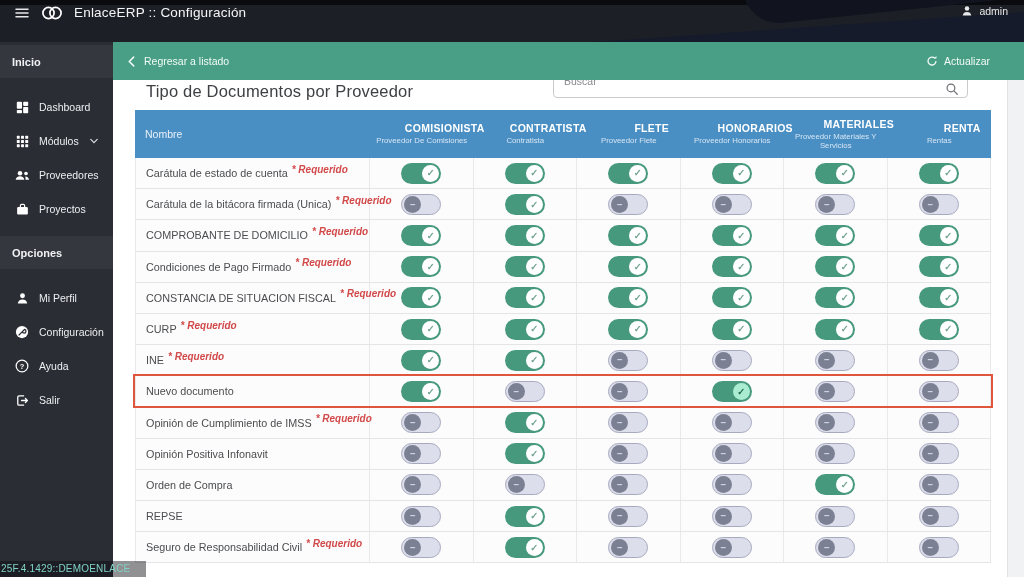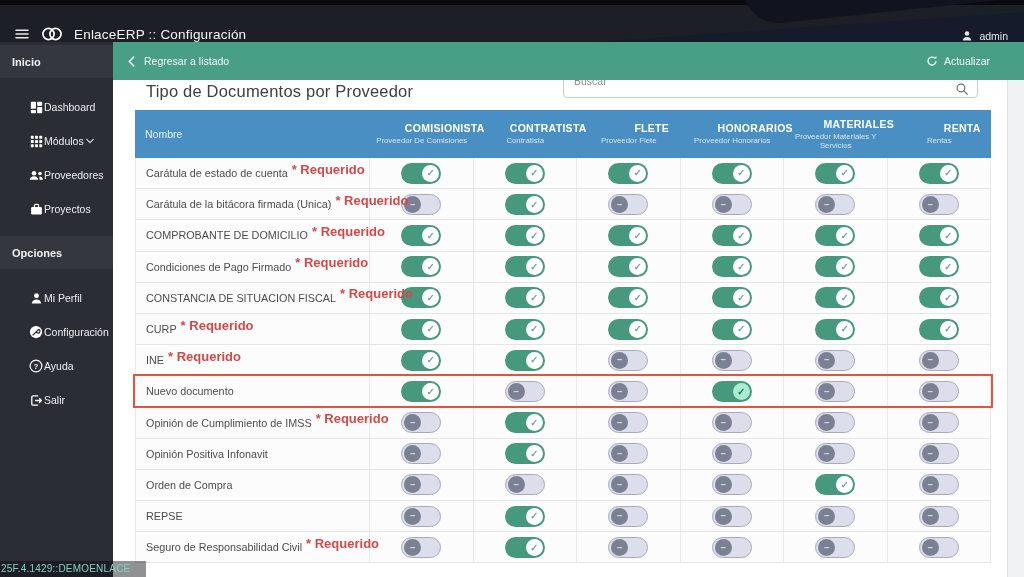--- a/index.html
+++ b/index.html
@@ -4,21 +4,21 @@
 <style>
   * { margin:0; padding:0; box-sizing:border-box; }
   html,body { width:1024px; height:577px; overflow:hidden; }
   body { font-family:"Liberation Sans", sans-serif; background:#ffffff; position:relative; }
 
   .screen { position:absolute; inset:0; width:1024px; height:577px; overflow:hidden; }
 
   
   .topbar { position:absolute; top:0; left:0; width:1024px; height:42px;
             background:var(--c-topbar,#1d1f26); z-index:30; overflow:hidden;
-            display:flex; align-items:flex-end; padding:5px 16px 0 14px; gap:10px; }
+            display:flex; align-items:flex-start; padding:5px 16px 0 14px; gap:10px; }
   .topbar::before { content:""; position:absolute; top:0; left:0; right:0; height:5px; background:#0a0b0e; }
   .topbar .deco1 { position:absolute; right:-80px; bottom:-26px; width:560px; height:42px;
                    background:#151b2b; transform:rotate(-4deg); border-radius:60px 0 0 0; }
   .topbar .deco2 { position:absolute; right:-40px; top:-26px; width:320px; height:36px;
                    background:#11141f; transform:rotate(-6deg); border-radius:0 0 0 40px; }
   .topbar .icon, .topbar .app-title, .topbar .user-chip { position:relative; z-index:2; }
   .hamburger { color:#e8e8ea; display:flex; }
   .logo { display:flex; }
   .app-title { color:#f5f6f7; font-size:13.5px; letter-spacing:.2px; }
   .user-chip { margin-left:auto; display:flex; align-items:center; gap:6px;
@@ -26,21 +26,21 @@
   .user-chip .icon { display:flex; color:#e6e7e9; }
 
   
   .sidebar { position:absolute; top:42px; left:0; width:113px; height:535px;
              background:var(--c-sidebar,#2b2d35); z-index:20; }
   .side-header { background:var(--c-sidebar-highlight,#35373f); height:33px; display:flex;
                  align-items:center; padding-left:12px; font-size:11px; color:#f0f1f3;
                  cursor:pointer;font-weight:bold; }
   .side-header.first { margin-top:3px; margin-bottom:12px; }
   .side-header.later { margin-top:10px; margin-bottom:12px; }
-  .side-item { height:34px; display:flex; align-items:center; padding-left:28px;
+  .side-item { height:34px; display:flex; align-items:center; gap:9px; padding-left:14px;
                color:#edeff1; font-size:10.5px; cursor:pointer; }
   .side-item .ic { width:16px; display:flex; justify-content:center; color:#ffffff; }
   .side-item .chev { display:flex; margin-left:2px; color:#d8d9dc; }
   .version { position:absolute; bottom:0; left:0; font-size:10px; color:#7fd2c6;
              background:rgba(10,12,16,.45); padding:2px 16px 3px 1px; letter-spacing:.2px; }
 
   
   .greenbar { position:absolute; top:42px; left:113px; width:911px; height:38px;
               background:var(--c-green,#489f85); z-index:25; display:flex; align-items:center;
               padding:0 34px 0 15px; color:#f2faf7; }
@@ -48,21 +48,21 @@
   .back .ic { display:flex; }
   .refresh { margin-left:auto; display:flex; align-items:center; gap:6px; font-size:10.5px; cursor:pointer; }
   .refresh .ic { display:flex; }
 
   
   .content { position:absolute; top:80px; left:113px; width:911px; height:497px; background:#ffffff; }
   .right-strip { position:absolute; top:0; right:0; width:17px; height:497px;
                  background:#f1f2f4; border-left:1px solid #e3e3e6; }
   .page-title { position:absolute; left:33px; top:2px; font-size:16.5px; font-weight:500;
                 color:#3f4043; letter-spacing:.2px; }
-  .search-box { position:absolute; left:450px; top:-9px; width:415px; height:27px;
+  .search-box { position:absolute; left:440px; top:-9px; width:415px; height:27px;
                 background:#fff; border:1px solid #cbcbcf; border-radius:4px; z-index:10; }
   .search-box input { position:absolute; inset:0; width:100%; height:100%; border:none; outline:none;
                 background:transparent; font-family:inherit; font-size:10.5px; color:#555;
                 padding:2px 30px 10px 10px; }
   .search-box input::placeholder { color:#8a8a90; }
   .search-ic { position:absolute; right:8px; top:10px; color:#6f7075; display:flex; cursor:pointer; }
 
   
   .tbl { position:absolute; left:22px; top:30px; width:856px; }
   .tbl-header { display:grid; grid-template-columns:235px repeat(6,103.5px); height:48px;
@@ -71,22 +71,22 @@
   .th.name { align-items:flex-start; justify-content:center; padding-left:10px;
              font-size:10.5px; color:#e9f1f8; }
   .th .t1 { font-size:10.5px; font-weight:700; color:#ffffff; letter-spacing:.3px; text-align:center;margin-left:46px; }
   .th .t2 { font-size:7.8px; color:#d6e5f3; margin-top:2px; text-align:center; line-height:1.2; max-width:92px; }
 
   .trow { display:grid; grid-template-columns:235px repeat(6,103.5px); height:31.2px;
           border-bottom:1px solid #e5e5e7; background:#fcfcfc; position:relative; }
   .cell { display:flex; align-items:center; justify-content:center; border-right:1px solid #e9e9eb; }
   .cell.name { justify-content:flex-start; padding-left:10px; font-size:10.8px; color:#4b4c4f;
                border-left:1px solid #e9e9eb; white-space:nowrap; }
-  .req { color:var(--c-required-red,#d2494a); font-size:13px; font-weight:700;
-         margin-left:4px; transform:translateY(-4px); white-space:nowrap; }
+  .req { color:var(--c-required-red,#d2494a); font-size:10px; font-weight:700;
+         margin-left:4px; transform:translateY(-4px); white-space:nowrap;font-style:italic; }
   .trow.highlight::after { content:""; position:absolute; left:-2px; right:-2px; top:-2px; bottom:-1px;
          border:2px solid var(--c-highlight-border,#e0563c); pointer-events:none; z-index:3; }
 
   
   .toggle { width:40px; height:21px; border-radius:11px; display:flex; align-items:center;
             padding:0 2px; cursor:pointer; }
   .toggle .knob { width:17px; height:17px; border-radius:50%; display:flex; align-items:center;
                   justify-content:center; font-size:9.5px; font-weight:700; line-height:1; }
   .toggle.on { background:var(--c-toggle-on,#47997e); justify-content:flex-end; }
   .toggle.on .knob { background:#ffffff; color:#6fa291; }

